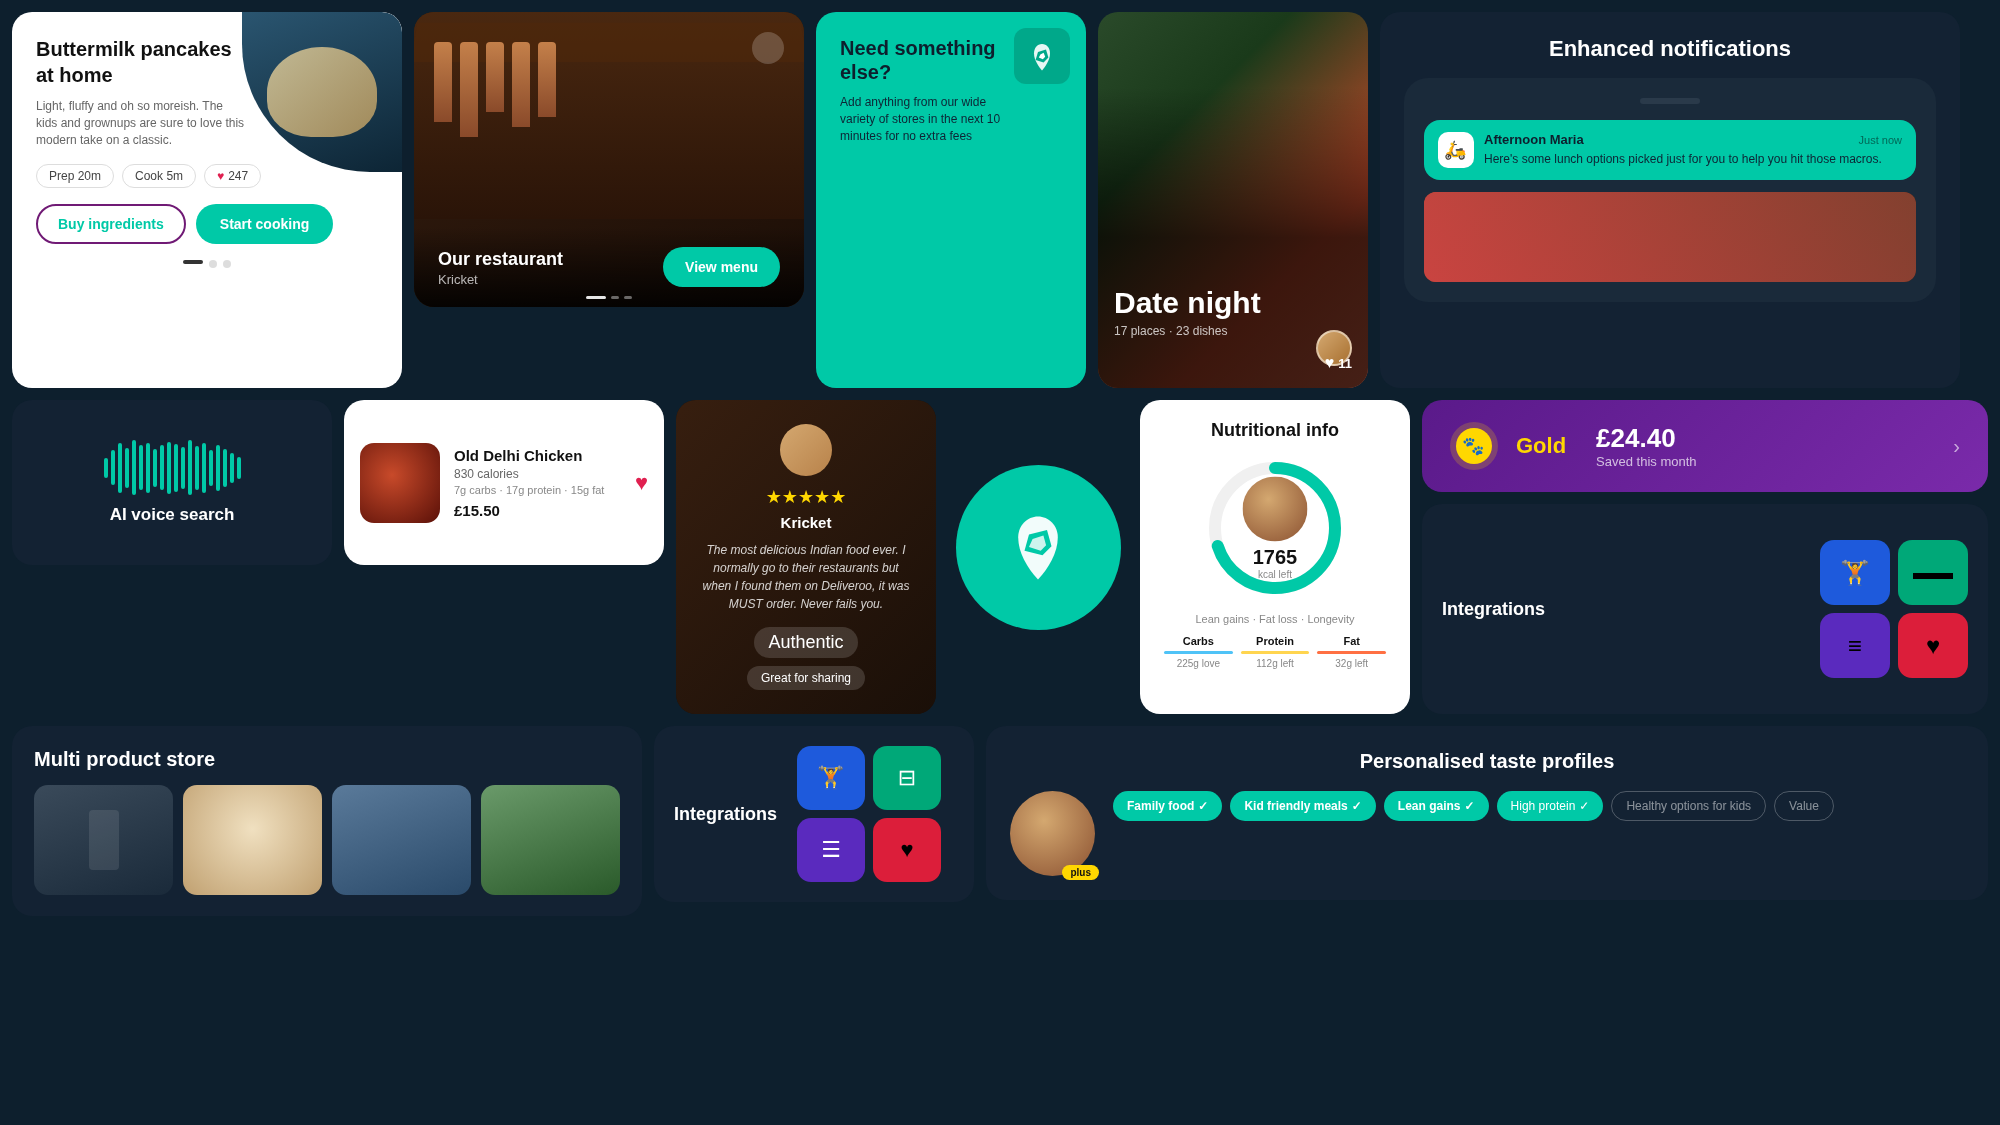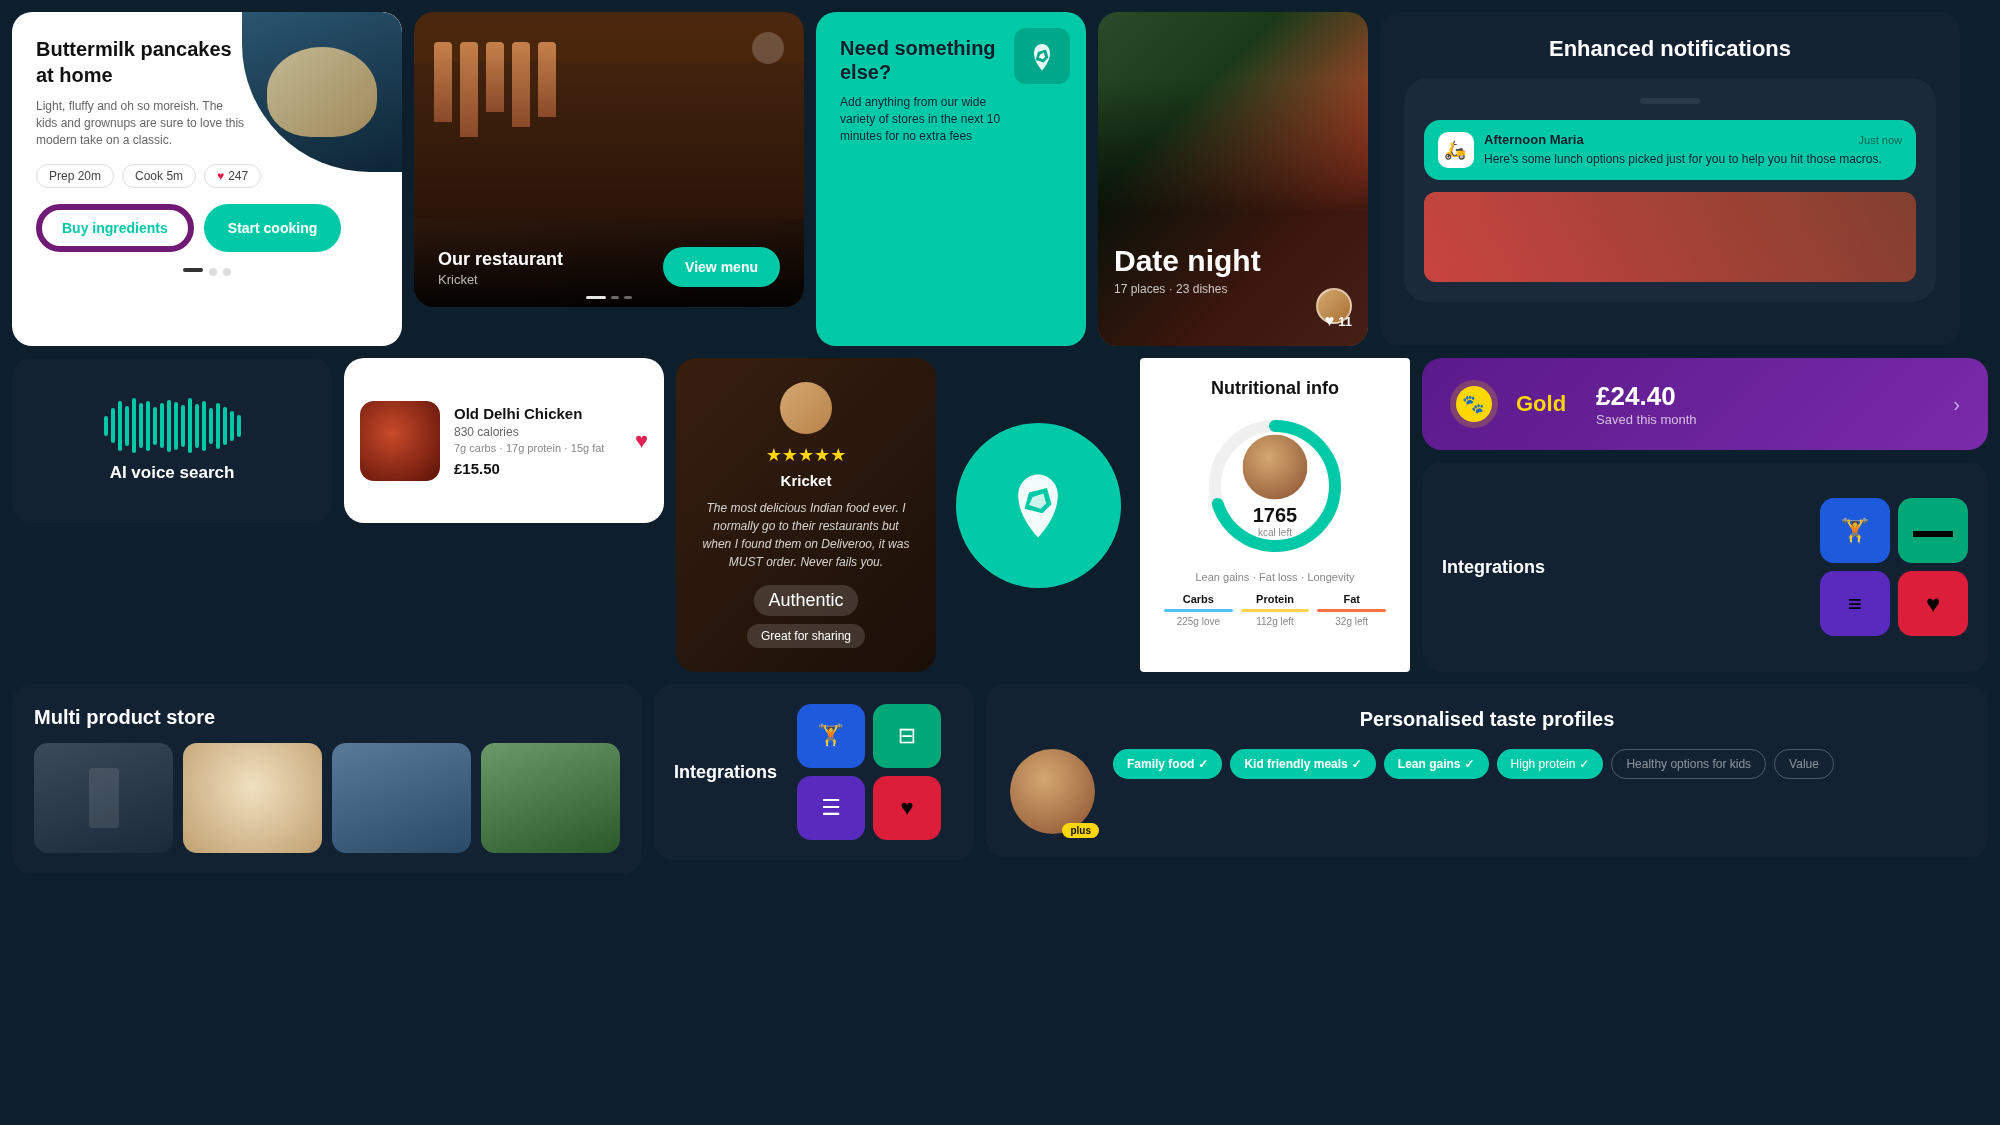--- a/index.html
+++ b/index.html
@@ -22,21 +22,21 @@
       background: #fff;
       padding: 24px;
     }
     .card-dark {
       background: #132233;
     }
     .card-teal {
       background: #00c9a7;
     }
     .btn-outline {
-      border: 6px solid #701a75;
+      border: 2px solid #701a75;
       color: #00c9a7;
       background: transparent;
       border-radius: 30px;
       padding: 10px 20px;
       font-size: 14px;
       font-weight: 600;
       cursor: pointer;
     }
     .btn-teal {
       background: #00c9a7;
@@ -152,21 +152,21 @@
       <p style="font-size:12px;color:#0d2535;line-height:1.4;max-width:170px;">Add anything from our wide variety of stores in the next 10 minutes for no extra fees</p>
       <div style="position:absolute;top:16px;right:16px;width:56px;height:56px;background:#00a88a;border-radius:12px;display:flex;align-items:center;justify-content:center;">
         <svg width="32" height="32" viewBox="0 0 40 40" fill="none">
           <path d="M20 5 C14 5 10 10 10 17 C10 25 16 34 20 38 C24 34 30 25 30 17 C30 10 26 5 20 5Z" fill="white" opacity="0.9"></path>
           <path d="M15 15 L25 12 L28 22 L22 28 L12 25Z" fill="#00a88a"></path>
           <path d="M18 18 L22 16 L24 21 L21 24 L16 22Z" fill="white"></path>
         </svg>
       </div>
     </div>
 
-    <div class="card" style="width:270px;height:334px;border-radius:20px;position:relative;overflow:hidden;background:#737373;">
+    <div class="card" style="width:270px;height:376px;border-radius:20px;position:relative;overflow:hidden;background:#737373;">
       <div class="sushi-bg" style="width:100%;height:100%;background:linear-gradient(135deg,#2a4a2a 0%,#1a3a1a 30%,#c84a2a 70%,#e86a4a 100%);"></div>
       <div style="position:absolute;top:0;left:0;right:0;bottom:0;background:linear-gradient(to top,rgba(0,0,0,0.7) 40%,transparent 80%);"></div>
       <div style="position:absolute;bottom:50px;left:16px;">
         <div style="font-size:30px;font-weight:800;color:#fff;line-height:1;">Date night</div>
         <div style="font-size:12px;color:rgba(255,255,255,0.75);margin-top:6px;">17 places · 23 dishes</div>
       </div>
       <div style="position:absolute;bottom:16px;right:16px;">
         <div style="width:36px;height:36px;border-radius:50%;background:linear-gradient(135deg,#d4a870,#a87030);border:2px solid rgba(255,255,255,0.5);margin-bottom:6px;"></div>
       </div>
       <div style="position:absolute;bottom:16px;right:16px;display:flex;align-items:center;gap:4px;color:#fff;font-size:13px;font-weight:600;padding-top:44px;">
@@ -254,21 +254,21 @@
     <div style="width:180px;height:295px;display:flex;align-items:center;justify-content:center;">
       <div style="width:165px;height:165px;border-radius:50%;background:#00c9a7;display:flex;align-items:center;justify-content:center;">
         <svg width="90" height="90" viewBox="0 0 100 100" fill="none">
           <path d="M50 15 C38 15 28 25 28 38 C28 55 38 72 50 85 C62 72 72 55 72 38 C72 25 62 15 50 15Z" fill="white" opacity="0.95"></path>
           <path d="M40 35 L60 30 L65 48 L55 58 L35 53Z" fill="#00c9a7"></path>
           <path d="M44 40 L56 36 L59 47 L53 53 L40 49Z" fill="white" opacity="0.8"></path>
         </svg>
       </div>
     </div>
 
-    <div class="card card-white" style="width:270px;background:#fff;border-radius:4px;padding:20px;">
+    <div class="card card-white" style="width:270px;background:#fff;border-radius:20px;padding:20px;">
       <h3 style="font-size:18px;font-weight:700;color:#111;text-align:center;margin-bottom:12px;">Nutritional info</h3>
       <div style="position:relative;width:150px;height:150px;margin:0 auto 10px;">
         <svg width="150" height="150" viewBox="0 0 150 150">
           <circle cx="75" cy="75" r="60" fill="none" stroke="#f0f0f0" stroke-width="12"></circle>
           <circle cx="75" cy="75" r="60" fill="none" stroke="#00c9a7" stroke-width="12" stroke-dasharray="314" stroke-dashoffset="50" stroke-linecap="round" transform="rotate(-90 75 75)"></circle>
         </svg>
         <div style="position:absolute;top:50%;left:50%;transform:translate(-50%,-50%);text-align:center;">
           <div style="width:65px;height:65px;border-radius:50%;background:linear-gradient(135deg,#d4a870,#b8824a);margin:0 auto 4px;overflow:hidden;">
             <div style="width:100%;height:100%;background:radial-gradient(circle at 40% 35%,#d4a870,#8a5030);"></div>
           </div>

